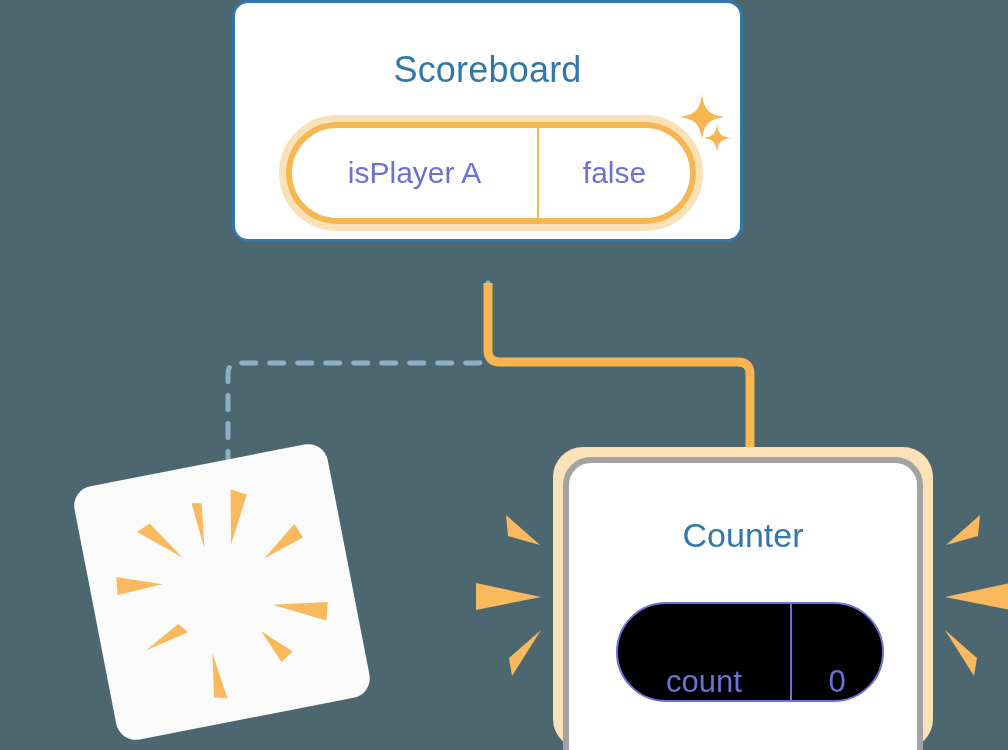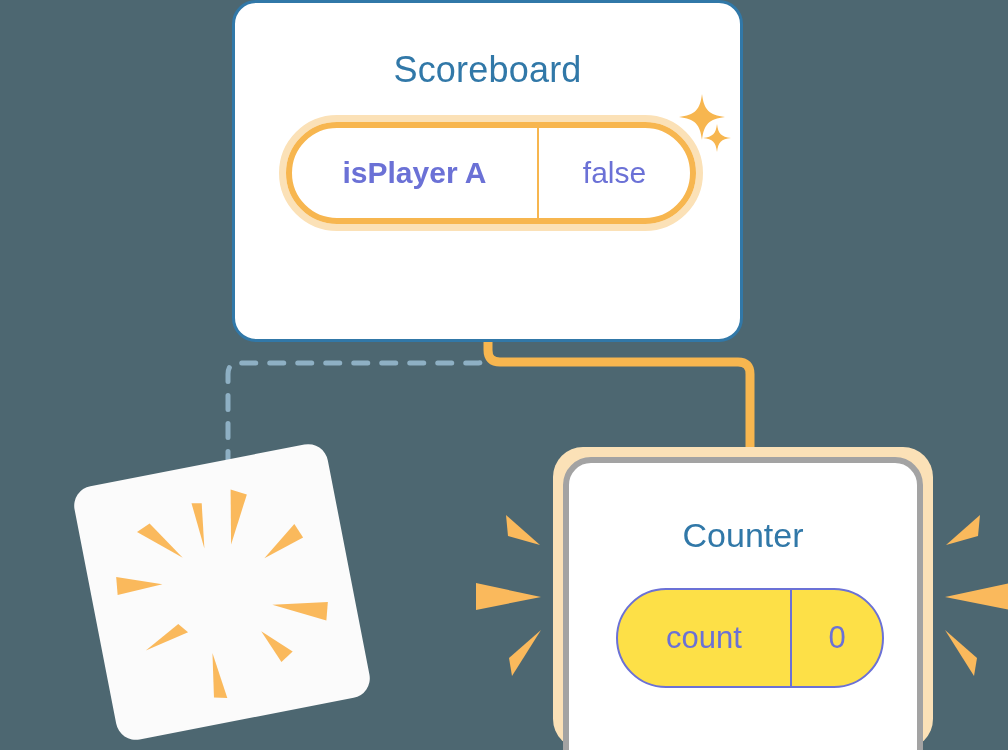--- a/index.html
+++ b/index.html
@@ -25,24 +25,24 @@
     width: 1008px;
     height: 750px;
   }
 
   
   #scoreboard-card {
     position: absolute;
     left: 232px;
     top: 0px;
     width: 511px;
-    height: 342px;
+    height: 242px;
     background: #ffffff;
     border: 3px solid #3178a8;
-    border-radius: 24px;
+    border-radius: 16px;
     box-sizing: border-box;
     z-index: 6;
   }
   #scoreboard-title {
     position: absolute;
     left: 0;
     top: 46px;
     width: 100%;
     text-align: center;
     font-size: 36px;
@@ -73,21 +73,20 @@
     display: flex;
     align-items: stretch;
     overflow: hidden;
   }
   #scoreboard-pill .cell {
     display: flex;
     align-items: center;
     justify-content: center;
     color: #6b71d6;
     font-size: 30px;
-    font-weight: bold;
   }
   #scoreboard-pill .cell.key {
     flex: 0 0 245px;
   }
   #scoreboard-pill .divider {
     flex: 0 0 2px;
     background: #f7b64f;
     align-self: stretch;
   }
   #scoreboard-pill .cell.val {
@@ -131,29 +130,29 @@
     left: 0;
     top: 53px;
     width: 100%;
     text-align: center;
     font-size: 34px;
     color: #3178a8;
   }
   #counter-pill {
     position: absolute;
     left: 47px;
-    top: 125px;
+    top: 139px;
     width: 268px;
     height: 100px;
     border: 2px solid #6b71d6;
     border-radius: 50px;
     box-sizing: border-box;
-    background: #fde047;
-    display: flex;
-    align-items: center;
+    background: #000000;
+    display: flex;
+    align-items: flex-end;
     overflow: hidden;
   }
   #counter-pill .cell {
     display: flex;
     align-items: center;
     justify-content: center;
     color: #6b71d6;
     font-size: 31px;
   }
   #counter-pill .cell.key { flex: 0 0 172px; }

